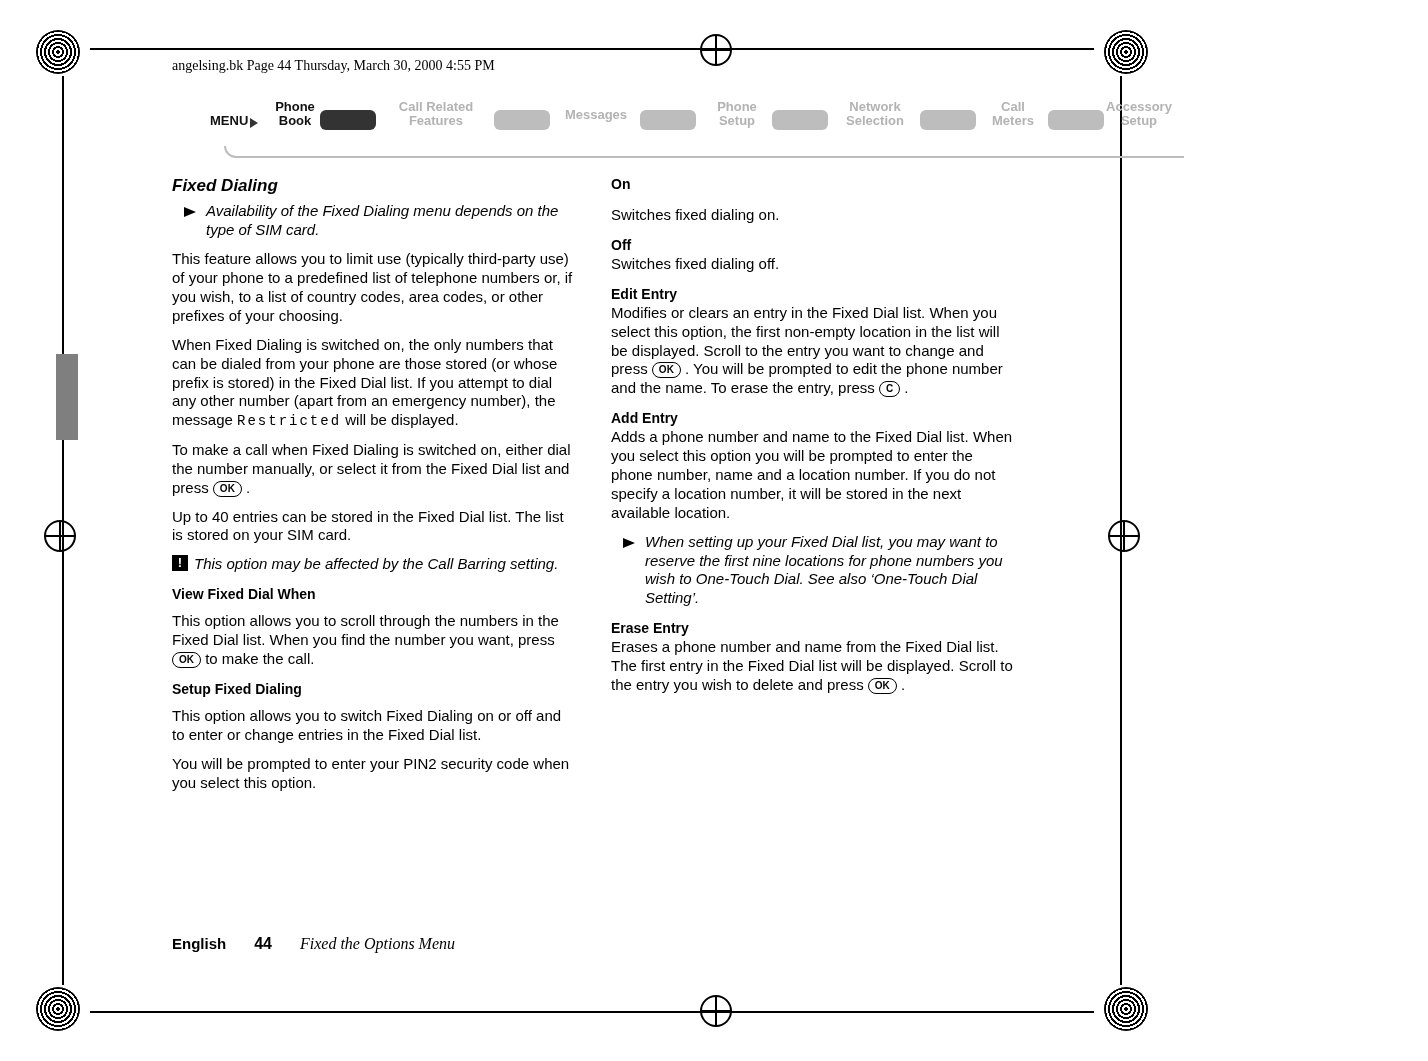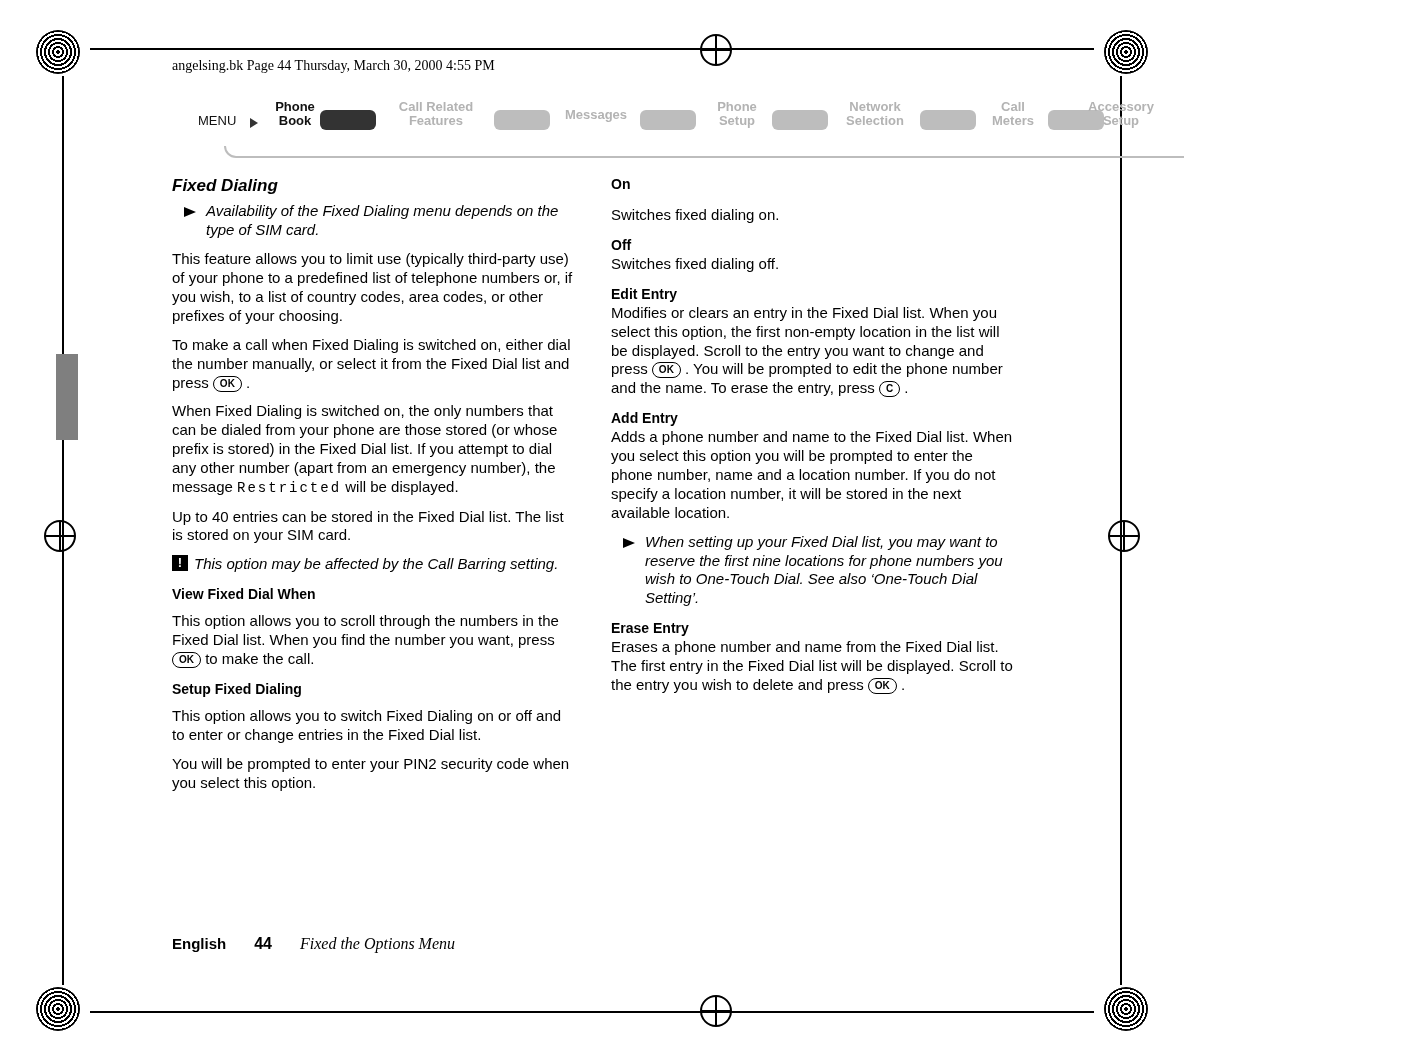--- a/index.html
+++ b/index.html
@@ -59,21 +59,21 @@
 <div class="mark rule-h" style="left:90px;right:90px;top:48px"></div>
 <div class="mark rule-h" style="left:90px;right:90px;bottom:48px"></div>
 <div class="mark rule-v" style="top:76px;bottom:76px;left:62px"></div>
 <div class="mark rule-v" style="top:76px;bottom:76px;right:62px"></div>
 
 <div class="side-tab"></div>
 
 <div class="hdrline">angelsing.bk  Page 44  Thursday, March 30, 2000  4:55 PM</div>
 
 <div class="ribbon">
-  <div class="lbl dark" style="left:0;top:14px;font-weight:normal">MENU</div>
+  <div class="lbl dark" style="left:12px;top:14px;font-weight:bold">MENU</div>
   <span style="position:absolute;left:52px;top:18px;border-left:8px solid #333;border-top:5px solid transparent;border-bottom:5px solid transparent"></span>
 
   <div class="seg d" style="left:122px;width:56px"></div>
   <div class="seg g" style="left:296px;width:56px"></div>
   <div class="seg g" style="left:442px;width:56px"></div>
   <div class="seg g" style="left:574px;width:56px"></div>
   <div class="seg g" style="left:722px;width:56px"></div>
   <div class="seg g" style="left:850px;width:56px"></div>
 
   <div class="lbl dark" style="left:64px;width:66px">
@@ -92,48 +92,48 @@
     <span>Setup</span>
   </div>
   <div class="lbl" style="left:632px;width:90px">
     <span>Network</span><br>
     <span>Selection</span>
   </div>
   <div class="lbl" style="left:782px;width:66px">
     <span>Call</span><br>
     <span>Meters</span>
   </div>
-  <div class="lbl" style="left:878px;width:90px">
+  <div class="lbl" style="left:896px;width:90px">
     <span>Accessory</span><br>
     <span>Setup</span>
   </div>
   <div class="rib-bar"></div>
 </div>
 
 <div class="content">
   <div class="col">
     <div class="h-it">Fixed Dialing</div>
     <div class="note">
       <span class="hand">
         <svg viewBox="0 0 28 20">
               <path d="M2 10h10V5l12 5-12 5v-5H2z" fill="#000"></path>
             </svg>
       </span>
       <span class="txt">Availability of the Fixed Dialing menu depends on the type of SIM card.</span>
     </div>
     <div class="p">This feature allows you to limit use (typically third-party use) of your phone to a predefined list of telephone numbers or, if you wish, to a list of country codes, area codes, or other prefixes of your choosing.</div>
     <div class="p">
+      <span>When Fixed Dialing is switched on, the only numbers that can be dialed from your phone are those stored (or whose prefix is stored) in the Fixed Dial list. If you attempt to dial any other number (apart from an emergency number), the message </span>
+      <span class="mono">Restricted</span>
+      <span> will be displayed.</span>
+    </div>
+    <div class="p">
       <span>To make a call when Fixed Dialing is switched on, either dial the number manually, or select it from the Fixed Dial list and press </span>
       <span class="btn">OK</span>
       <span>.</span>
-    </div>
-    <div class="p">
-      <span>When Fixed Dialing is switched on, the only numbers that can be dialed from your phone are those stored (or whose prefix is stored) in the Fixed Dial list. If you attempt to dial any other number (apart from an emergency number), the message </span>
-      <span class="mono">Restricted</span>
-      <span> will be displayed.</span>
     </div>
     <div class="p">Up to 40 entries can be stored in the Fixed Dial list. The list is stored on your SIM card.</div>
     <div class="note">
       <span class="bang">!</span>
       <span class="txt" style="font-weight:normal">This option may be affected by the Call Barring setting.</span>
     </div>
     <div class="bsub">View Fixed Dial When</div>
     <div class="p">
       <span>This option allows you to scroll through the numbers in the Fixed Dial list. When you find the number you want, press </span>
       <span class="btn">OK</span>

